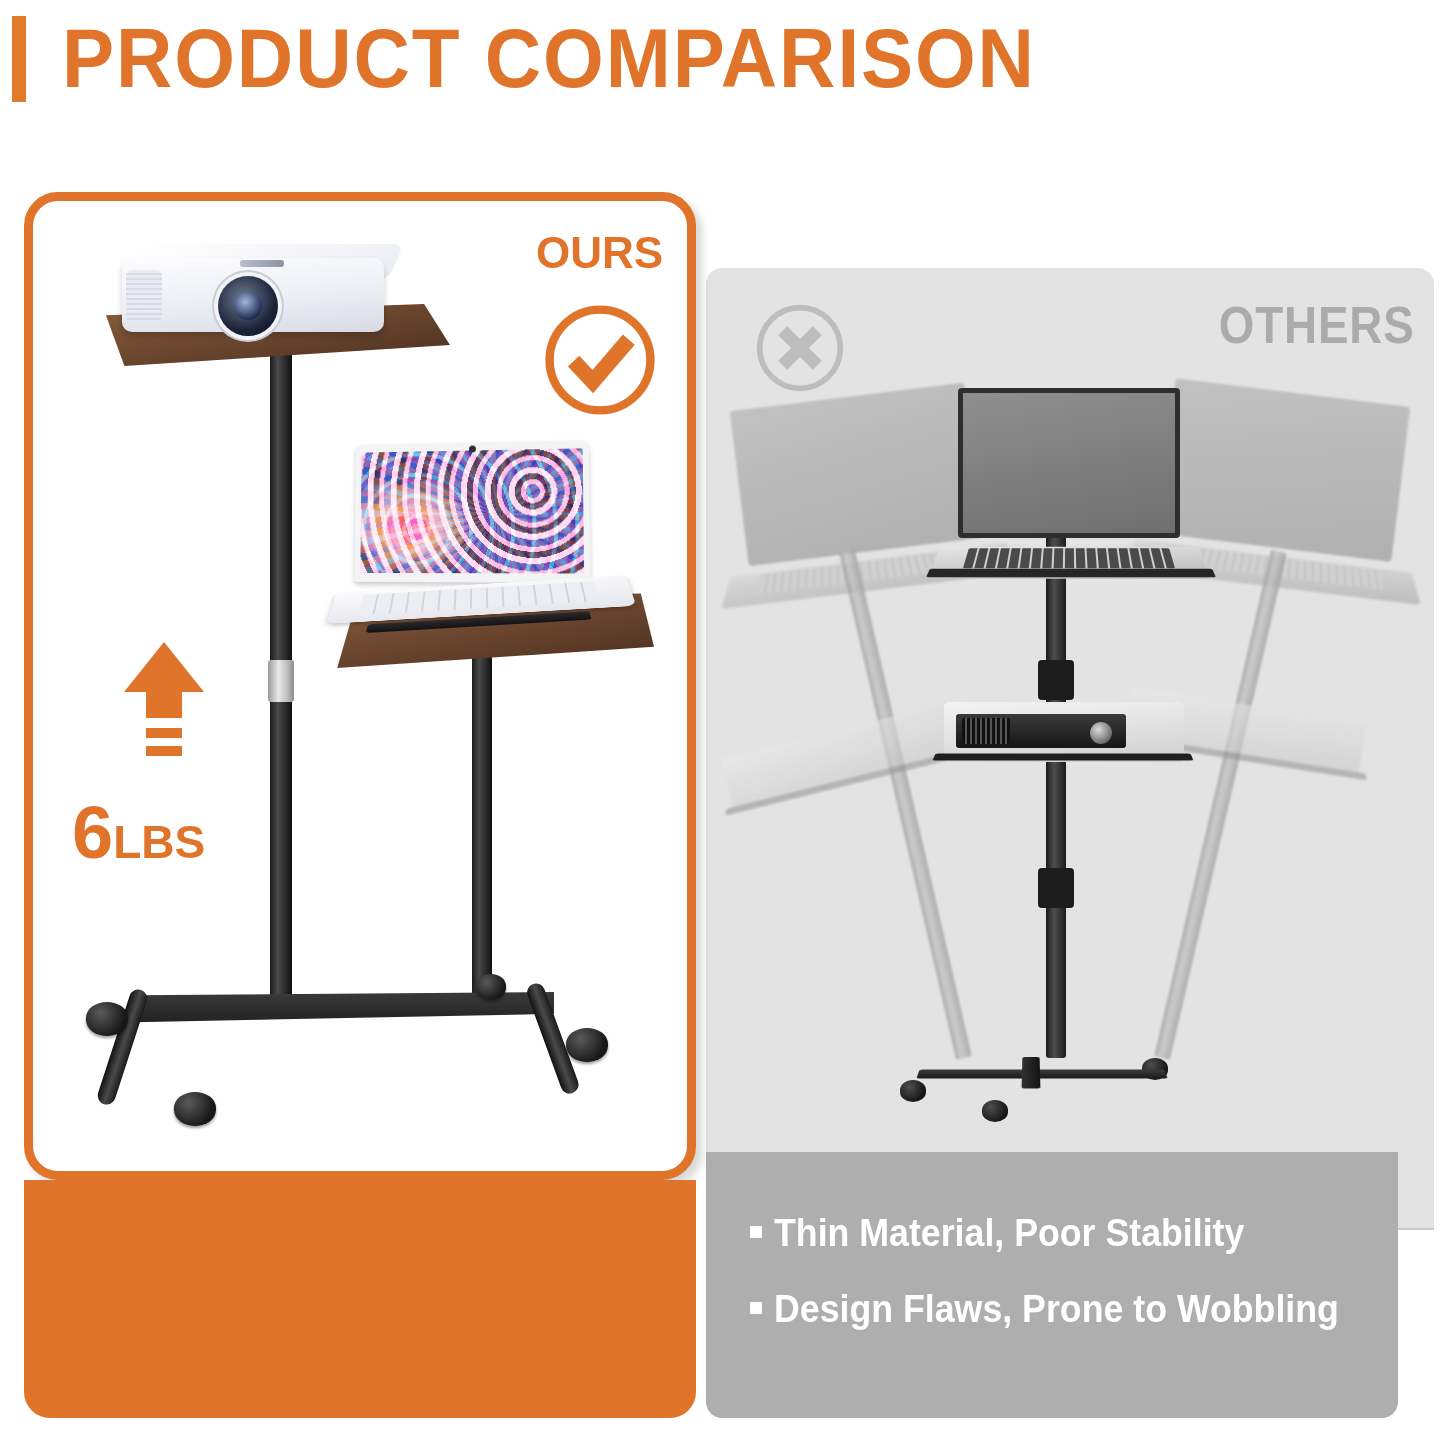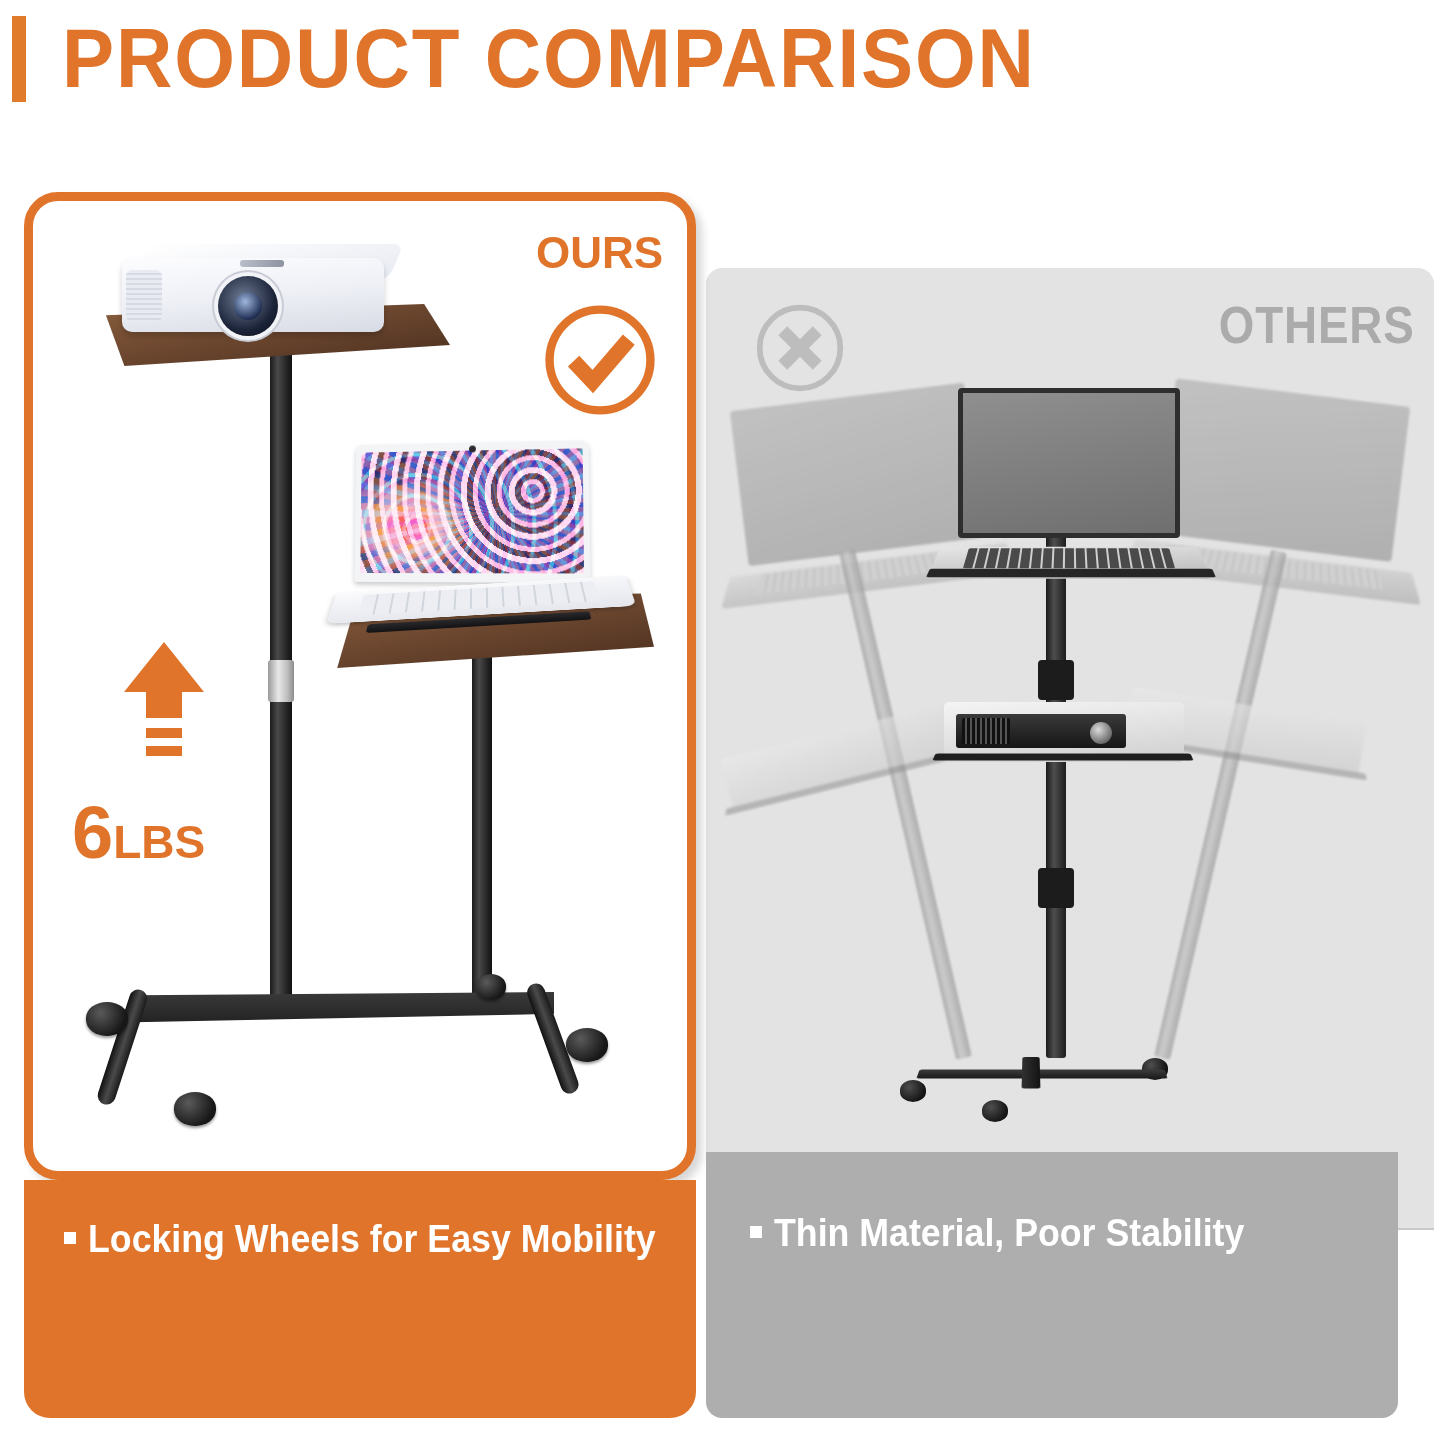--- a/index.html
+++ b/index.html
@@ -321,27 +321,27 @@
   <svg id="weight-arrow" viewBox="0 0 84 120">
     <path d="M42 2 L82 52 L60 52 L60 78 L24 78 L24 52 L2 52 Z" fill="#E0742A"></path>
     <rect x="24" y="88" width="36" height="10" fill="#E0742A"></rect>
     <rect x="24" y="106" width="36" height="10" fill="#E0742A"></rect>
   </svg>
   <div id="weight-text"><span>6</span><span class="unit">LBS</span></div>
 </div>
 
 <div id="ours-footer">
   <div class="bullets">
-    <div class="bullet">
-      <span class="dot"></span>
-      <span class="txt">Locking Wheels for Easy Mobility</span>
-    </div>
   </div>
 </div>
 
 <div id="others-footer">
   <div class="bullets">
     <div class="bullet">
       <span class="dot"></span>
       <span class="txt">Thin Material, Poor Stability</span>
     </div>
+    <div class="bullet">
+      <span class="dot"></span>
+      <span class="txt">Design Flaws, Prone to Wobbling</span>
+    </div>
   </div>
 </div>
 
 </body></html>

